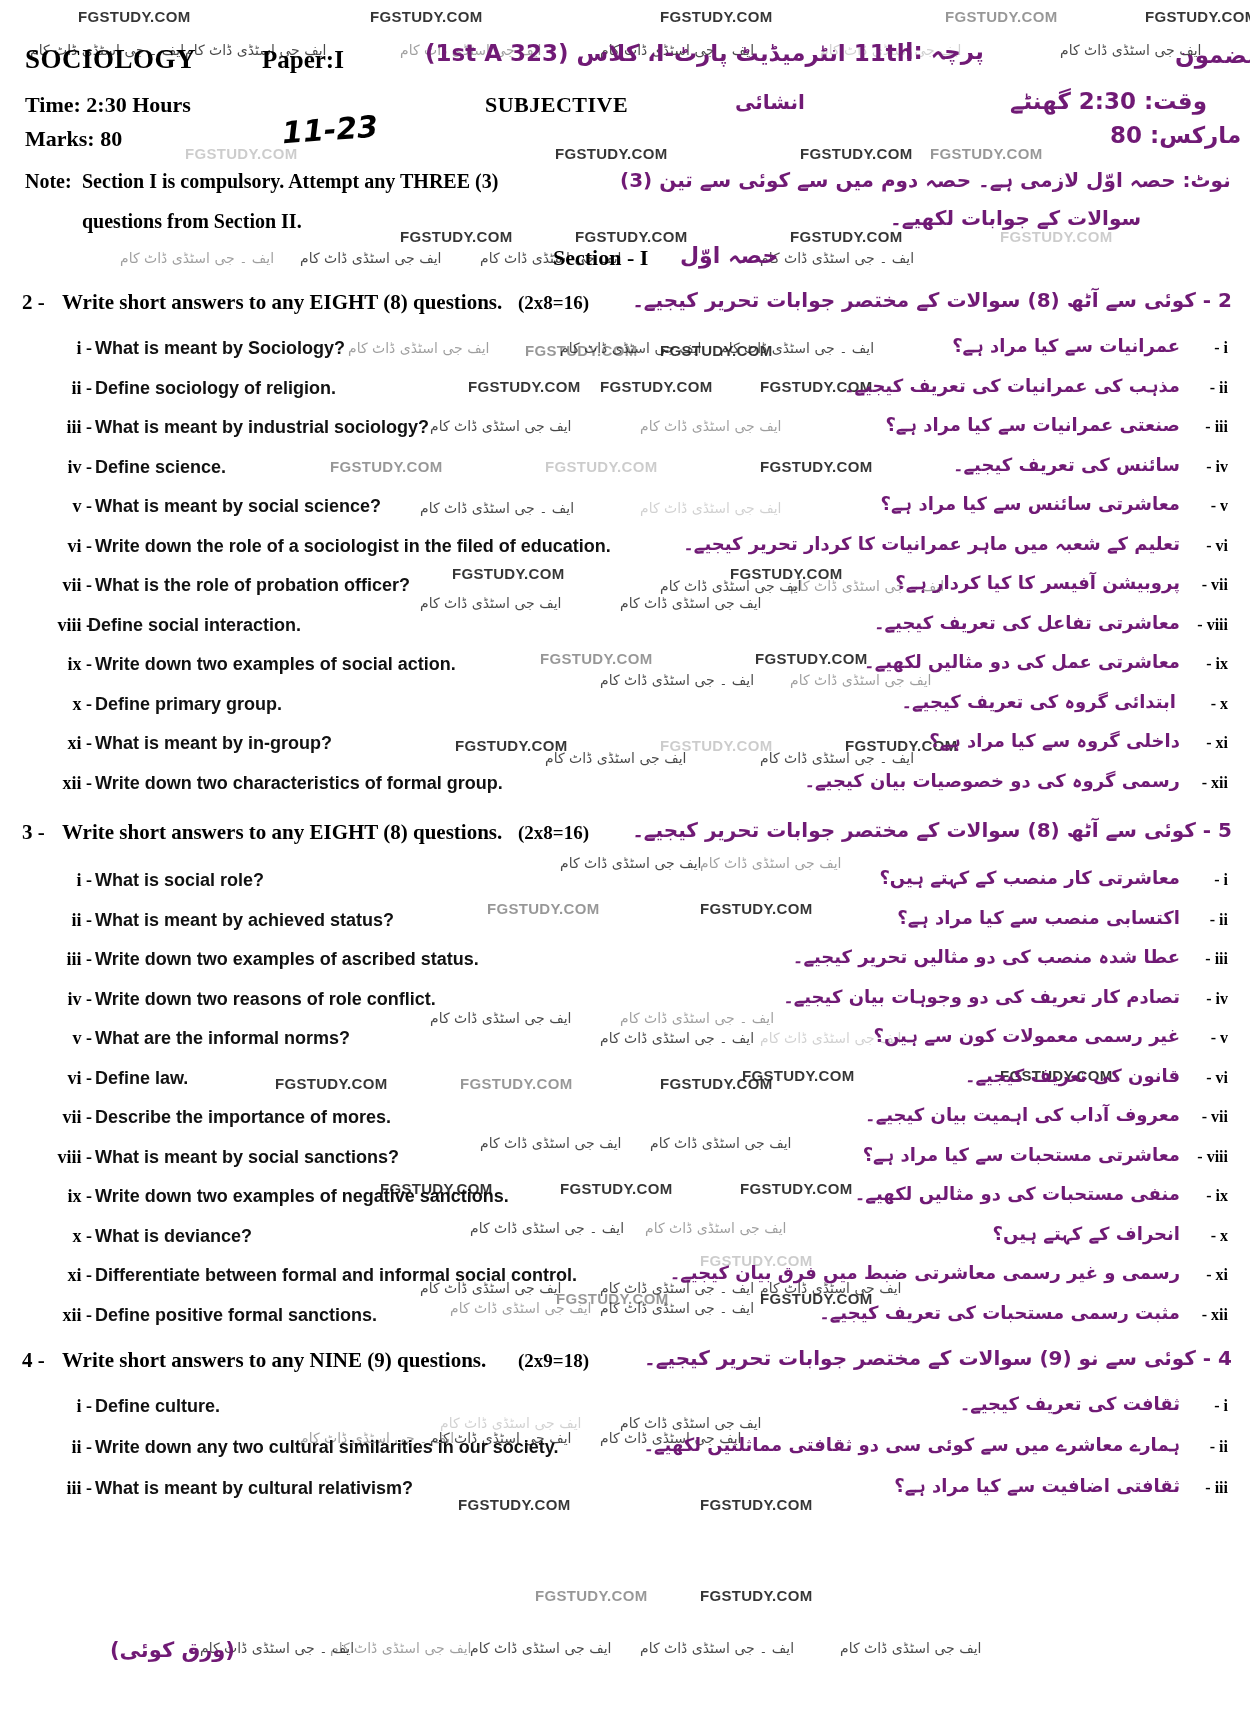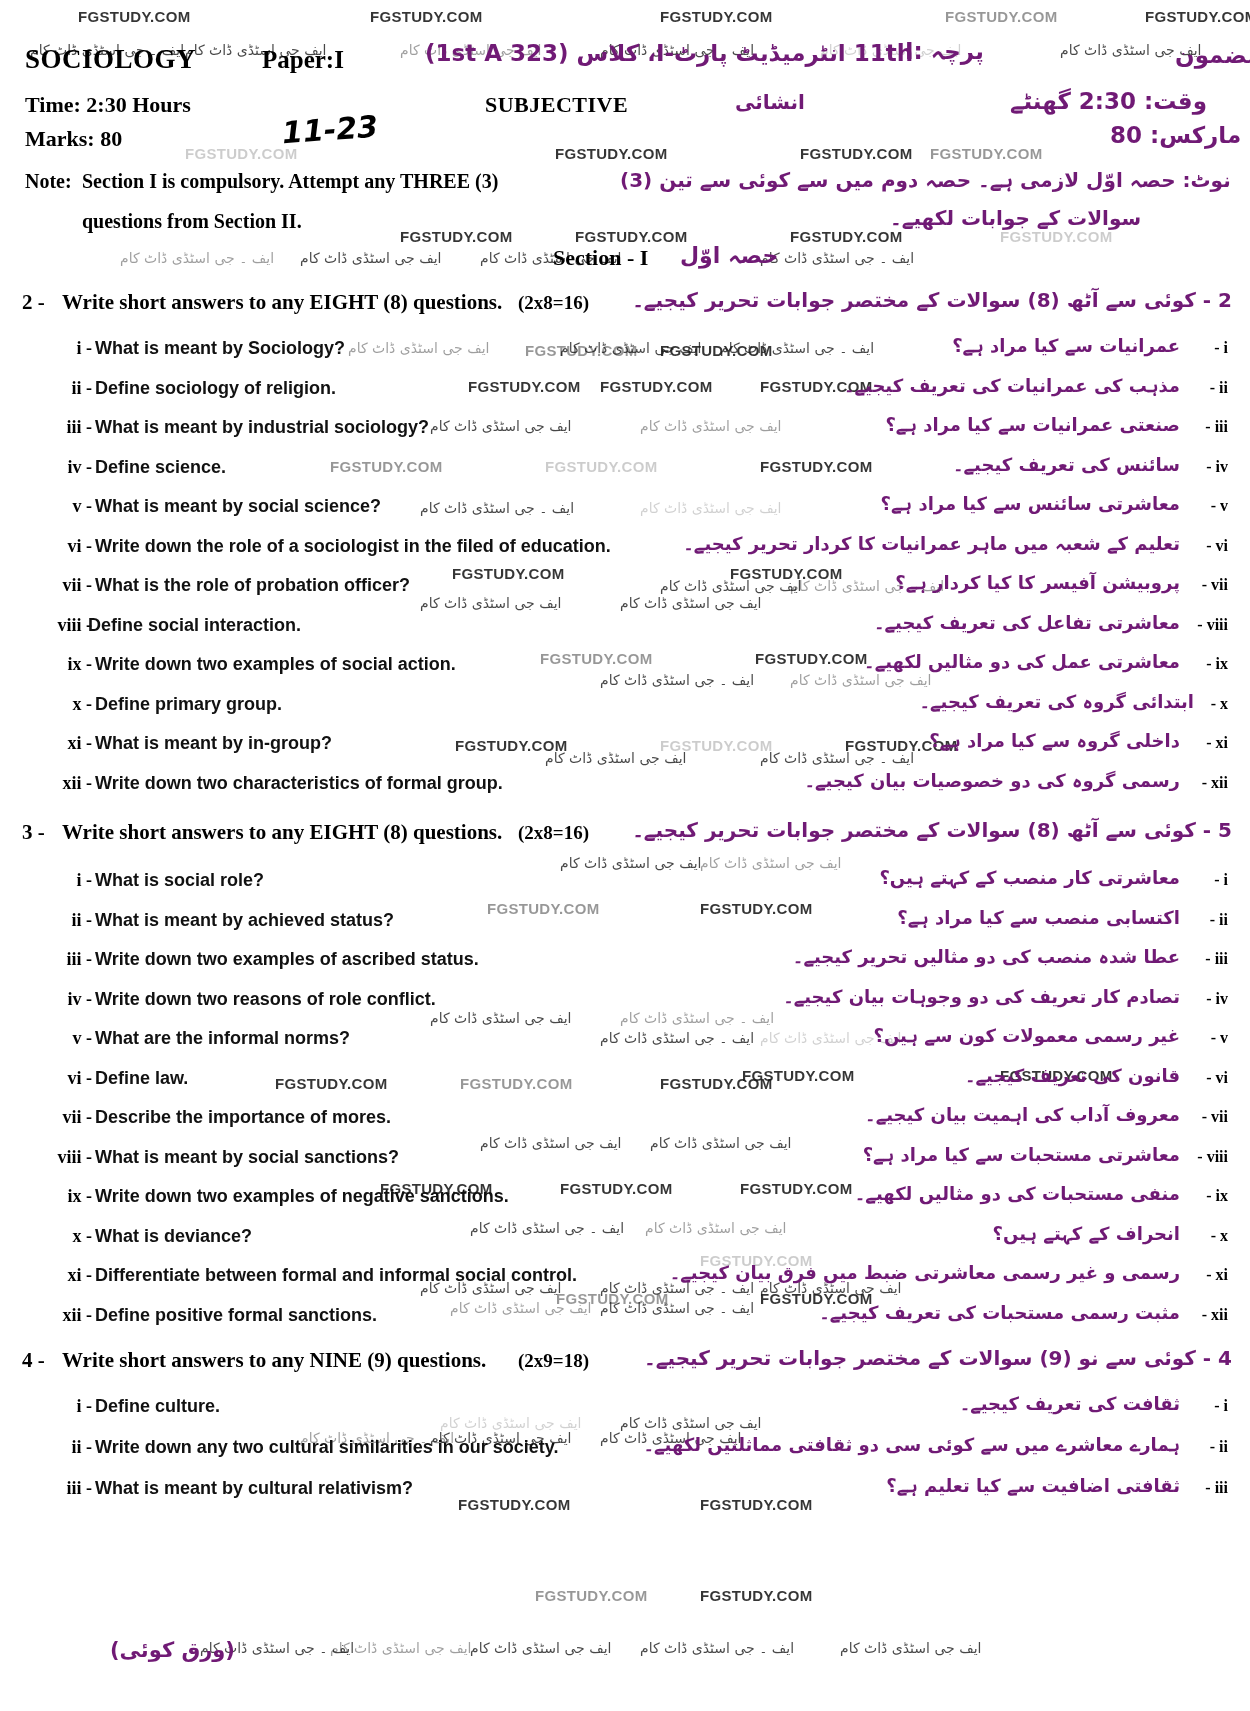--- a/index.html
+++ b/index.html
@@ -285,21 +285,21 @@
         <div class="abs item-eng" style="left: 88px; top: 614.5px;">Define social interaction.</div>
         <div class="abs eng item-roman-urdu" style="right: 22px; top: 615.5px;">- viii</div>
         <div class="abs urdu item-urdu" style="right: 70px; top: 611.5px;">معاشرتی تفاعل کی تعریف کیجیے۔</div>
         <div class="abs eng roman" style="left: 38px; top: 654px;">ix -</div>
         <div class="abs item-eng" style="left: 95px; top: 654px;">Write down two examples of social action.</div>
         <div class="abs eng item-roman-urdu" style="right: 22px; top: 655px;">- ix</div>
         <div class="abs urdu item-urdu" style="right: 70px; top: 651px;">معاشرتی عمل کی دو مثالیں لکھیے۔</div>
         <div class="abs eng roman" style="left: 38px; top: 693.5px;">x -</div>
         <div class="abs item-eng" style="left: 95px; top: 693.5px;">Define primary group.</div>
         <div class="abs eng item-roman-urdu" style="right: 22px; top: 694.5px;">- x</div>
-        <div class="abs urdu item-urdu" style="right: 56px; top: 690.5px;">ابتدائی گروہ کی تعریف کیجیے۔</div>
+        <div class="abs urdu item-urdu" style="right: 74px; top: 690.5px;">ابتدائی گروہ کی تعریف کیجیے۔</div>
         <div class="abs eng roman" style="left: 38px; top: 733px;">xi -</div>
         <div class="abs item-eng" style="left: 95px; top: 733px;">What is meant by in-group?</div>
         <div class="abs eng item-roman-urdu" style="right: 22px; top: 734px;">- xi</div>
         <div class="abs urdu item-urdu" style="right: 70px; top: 730px;">داخلی گروہ سے کیا مراد ہے؟</div>
         <div class="abs eng roman" style="left: 38px; top: 772.5px;">xii -</div>
         <div class="abs item-eng" style="left: 95px; top: 772.5px;">Write down two characteristics of formal group.</div>
         <div class="abs eng item-roman-urdu" style="right: 22px; top: 773.5px;">- xii</div>
         <div class="abs urdu item-urdu" style="right: 70px; top: 769.5px;">رسمی گروہ کی دو خصوصیات بیان کیجیے۔</div>
         <div class="abs eng q-head" style="left: 22px; top: 820px;">3 -</div>
         <div class="abs eng q-head" style="left: 62px; top: 820px;">Write short answers to any EIGHT (8) questions.</div>
@@ -361,19 +361,19 @@
         <div class="abs item-eng" style="left: 95px; top: 1396px;">Define culture.</div>
         <div class="abs eng item-roman-urdu" style="right: 22px; top: 1397px;">- i</div>
         <div class="abs urdu item-urdu" style="right: 70px; top: 1393px;">ثقافت کی تعریف کیجیے۔</div>
         <div class="abs eng roman" style="left: 38px; top: 1437px;">ii -</div>
         <div class="abs item-eng" style="left: 95px; top: 1437px;">Write down any two cultural similarities in our society.</div>
         <div class="abs eng item-roman-urdu" style="right: 22px; top: 1438px;">- ii</div>
         <div class="abs urdu item-urdu" style="right: 70px; top: 1434px;">ہمارے معاشرے میں سے کوئی سی دو ثقافتی مماثلتیں لکھیے۔</div>
         <div class="abs eng roman" style="left: 38px; top: 1478px;">iii -</div>
         <div class="abs item-eng" style="left: 95px; top: 1478px;">What is meant by cultural relativism?</div>
         <div class="abs eng item-roman-urdu" style="right: 22px; top: 1479px;">- iii</div>
-        <div class="abs urdu item-urdu" style="right: 70px; top: 1475px;">ثقافتی اضافیت سے کیا تعلیم ہے؟</div>
+        <div class="abs urdu item-urdu" style="right: 70px; top: 1475px;">ثقافتی اضافیت سے کیا مراد ہے؟</div>
       </div>
 
     <div class="abs urdu footer-urdu" style="left:110px; top:1638px;">(ورق کوئی)</div>
 
   </div>
 </div>
 
 </body></html>

